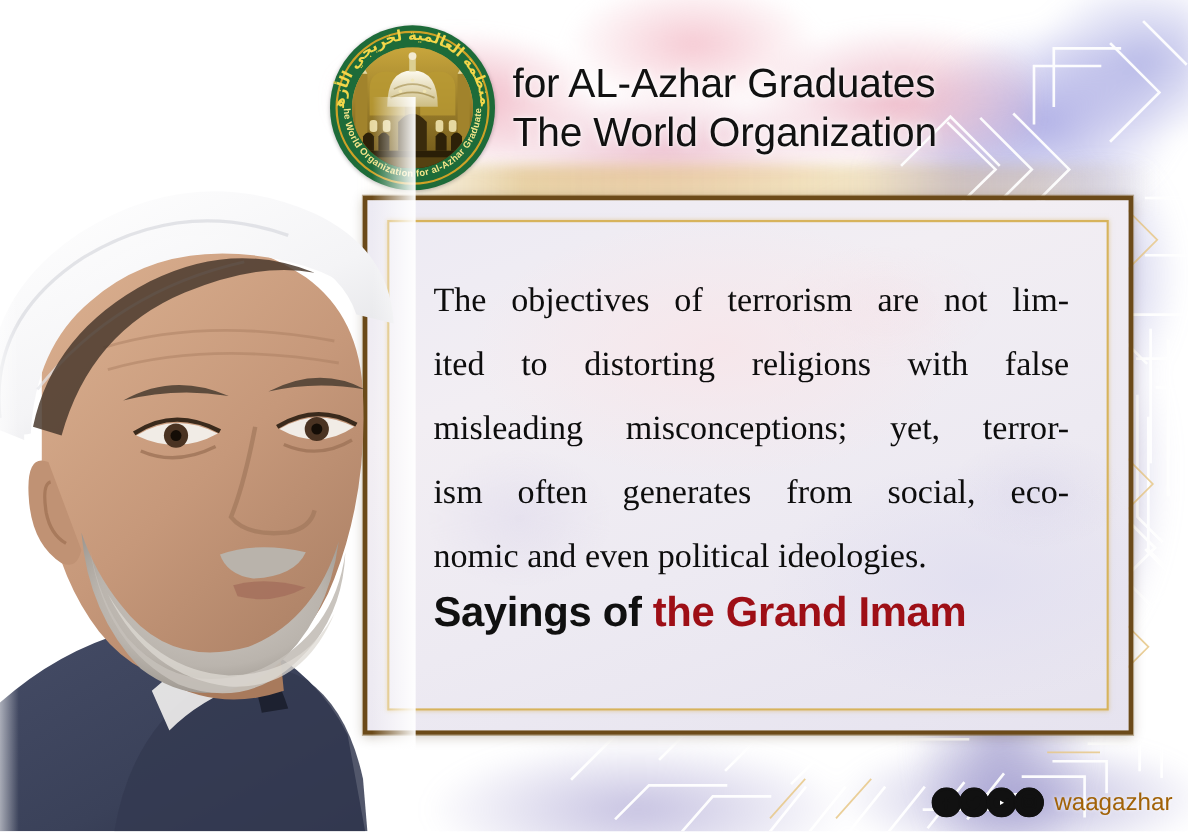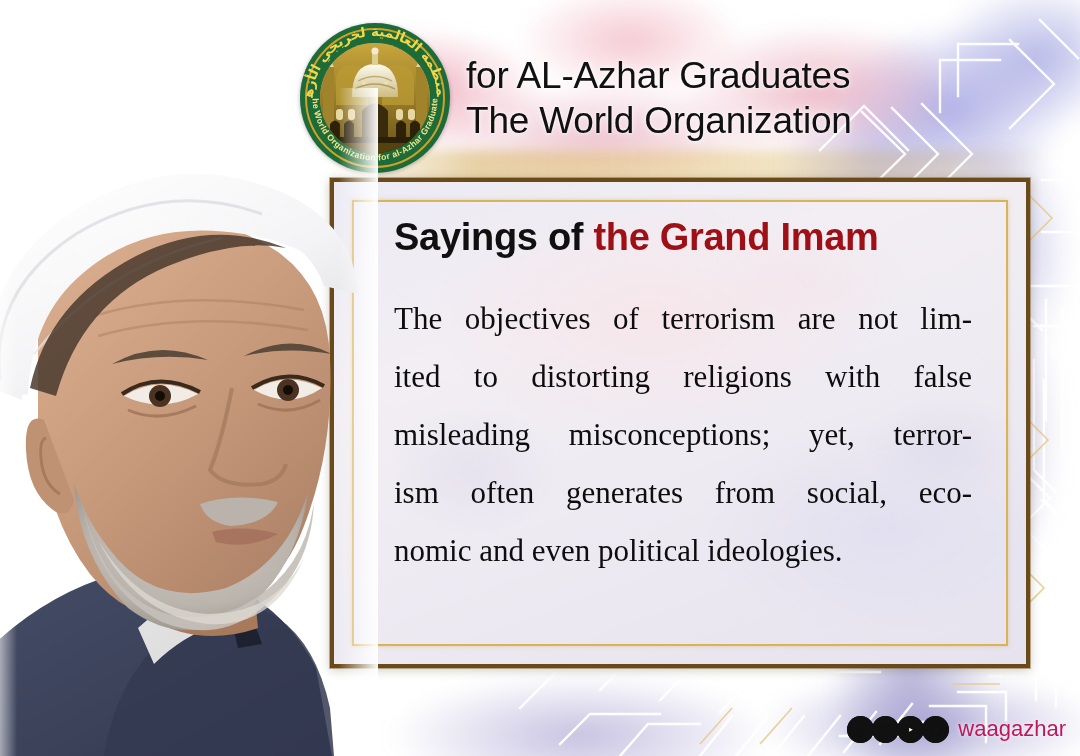--- a/index.html
+++ b/index.html
@@ -165,21 +165,21 @@
     display:flex; align-items:center; gap:0px;
   }
   .soc{
     width:27px; height:27px; border-radius:50%;
     background:#111; color:#fff; margin-right:-2px;
     display:flex; align-items:center; justify-content:center;
     flex:0 0 27px; position:relative;
   }
   .soc svg{ display:block; }
   #handle{
-    margin-left:11px; color:#be185d; font-size:22px; font-weight:400;
+    margin-left:11px; color:#a16207; font-size:22px; font-weight:400;
     font-family:"Liberation Sans", sans-serif;
     text-shadow:0 0 4px rgba(255,255,255,.85);
   }
 </style>
 </head>
 <body>
 
 <div id="stage">
 
   <div class="bg-layer">
@@ -345,31 +345,31 @@
     <div id="org-title">
       <div>for AL-Azhar Graduates</div>
       <div>The World Organization</div>
     </div>
   </div>
 
   <div id="card">
     <div class="card-texture"></div>
     <div id="card-content">
 
-      <div id="quote-heading">
-        <span class="h-black">Sayings of</span>
-        <span class="h-red">the Grand Imam</span>
-      </div>
-
       <div id="quote-body">
         <span class="ln just">The objectives of terrorism are not lim-</span>
         <span class="ln just">ited to distorting religions with false</span>
         <span class="ln just">misleading misconceptions; yet, terror-</span>
         <span class="ln just">ism often generates from social, eco-</span>
         <span class="ln last">nomic and even political ideologies.</span>
+      </div>
+
+      <div id="quote-heading">
+        <span class="h-black">Sayings of</span>
+        <span class="h-red">the Grand Imam</span>
       </div>
 
     </div>
   </div>
 
   <div id="portrait">
     <svg width="392" height="668" viewBox="0 0 392 668">
       <defs>
         <linearGradient id="turbG" x1="0.1" y1="0" x2="0.9" y2="1">
           <stop offset="0" stop-color="#ffffff"></stop>

